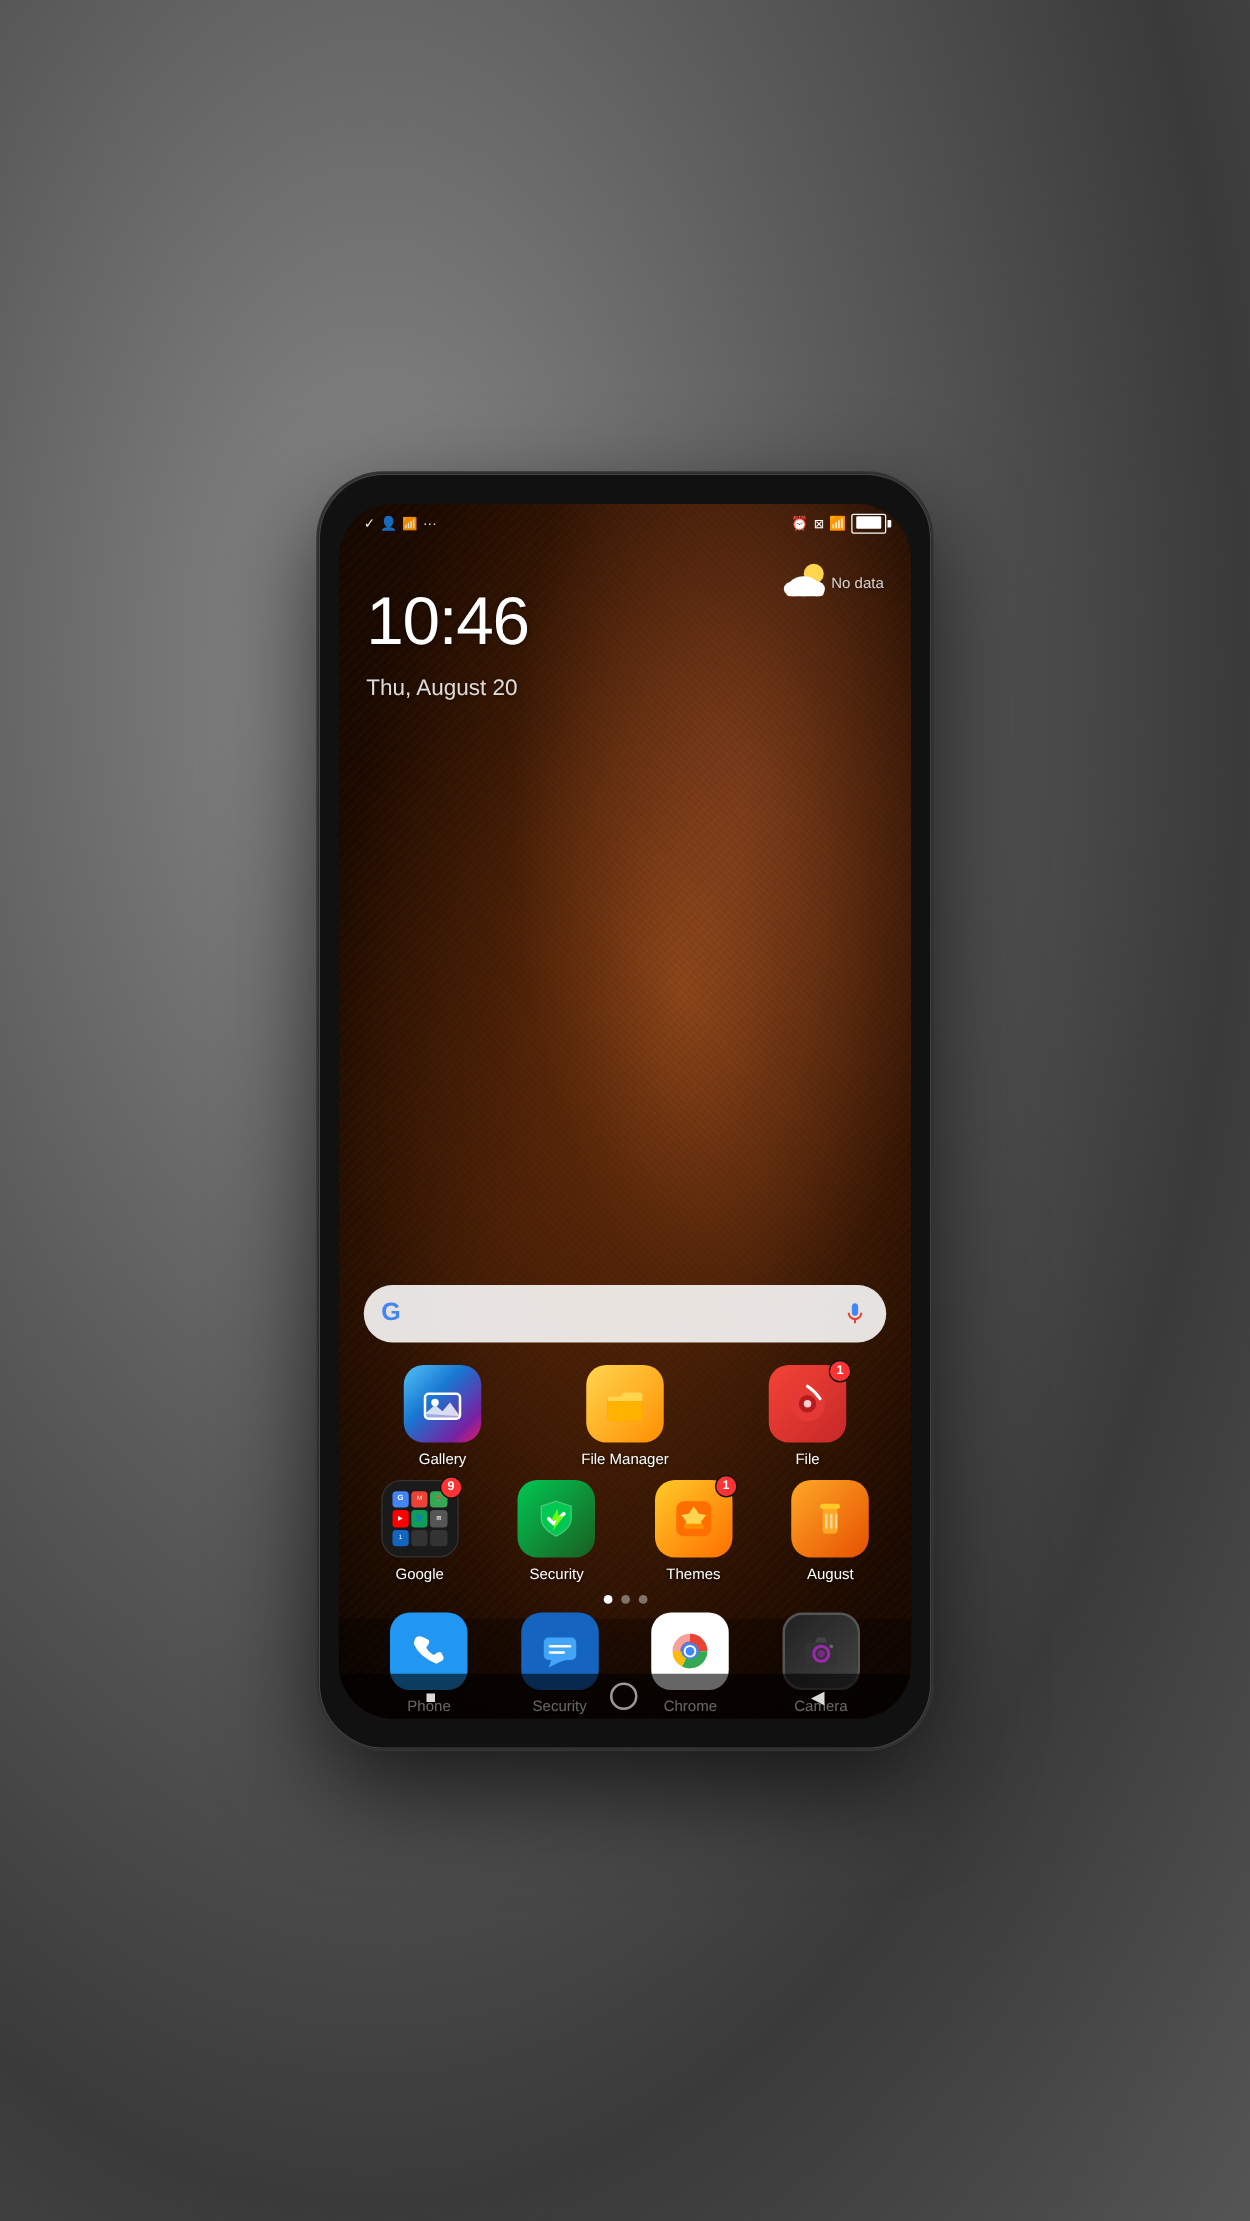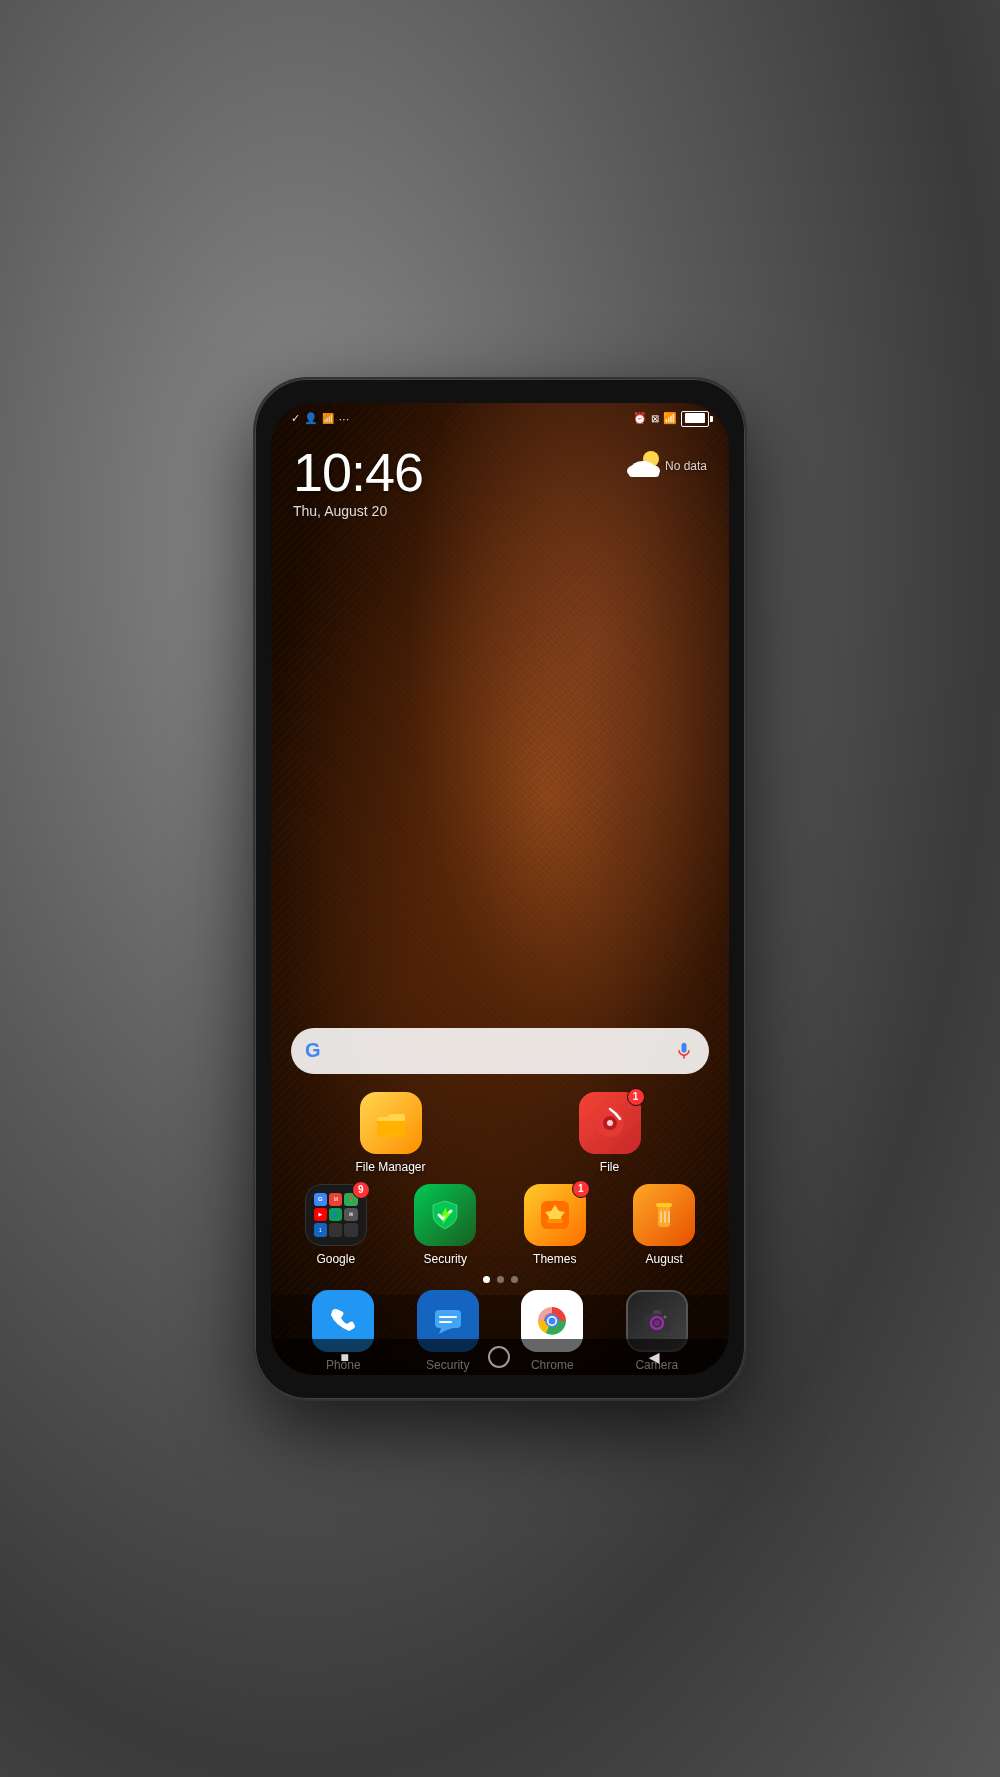--- a/index.html
+++ b/index.html
@@ -105,26 +105,27 @@
       align-items: flex-start;
     }
 
     .clock-time {
       color: white;
       font-size: 54px;
       font-weight: 300;
       letter-spacing: -1px;
       line-height: 1;
       text-shadow: 0 1px 4px rgba(0,0,0,0.5);
+      margin-top: 25px;
     }
 
     .clock-date {
       color: rgba(255,255,255,0.85);
-      font-size: 14px;
-      margin-top: 4px;
+      font-size: 18px;
+      margin-top: 16px;
       text-shadow: 0 1px 3px rgba(0,0,0,0.5);
     }
 
     .weather-widget {
       display: flex;
       flex-direction: row;
       align-items: center;
       color: white;
       text-shadow: 0 1px 3px rgba(0,0,0,0.5);
     }
@@ -387,20 +388,31 @@
         <div class="search-mic">
           <svg width="20" height="20" viewBox="0 0 24 24">
             <path d="M12 14c1.66 0 3-1.34 3-3V5c0-1.66-1.34-3-3-3S9 3.34 9 5v6c0 1.66 1.34 3 3 3z" fill="#4285F4"></path>
             <path d="M17 11c0 2.76-2.24 5-5 5s-5-2.24-5-5H5c0 3.53 2.61 6.43 6 6.92V21h2v-3.08c3.39-.49 6-3.39 6-6.92h-2z" fill="#EA4335"></path>
           </svg>
         </div>
       </div>
 
       <div class="app-row">
 
+        <div class="app-item">
+          <div class="app-icon-wrap icon-gallery">
+            <svg width="36" height="36" viewBox="0 0 36 36">
+              <rect x="4" y="10" width="28" height="20" rx="3" fill="none" stroke="white" stroke-width="2"></rect>
+              <circle cx="12" cy="17" r="3" fill="white"></circle>
+              <polyline points="4,26 12,19 18,24 24,17 32,28" fill="rgba(255,255,255,0.6)" stroke="none"></polyline>
+              <polygon points="4,26 12,19 18,24 24,17 32,28 32,30 4,30" fill="rgba(255,255,255,0.5)"></polygon>
+            </svg>
+          </div>
+          <span class="app-label">Gallery</span>
+        </div>
 
 
         <div class="app-item">
           <div class="app-icon-wrap icon-filemanager">
             <svg width="36" height="36" viewBox="0 0 36 36">
               <rect x="4" y="12" width="28" height="20" rx="3" fill="#FF8F00"></rect>
               <path d="M4,16 L4,14 Q4,12 6,12 L14,12 L17,9 L30,9 Q32,9 32,11 L32,16 Z" fill="#FFD54F"></path>
               <rect x="4" y="16" width="28" height="16" rx="2" fill="#FFB300"></rect>
             </svg>
           </div>

